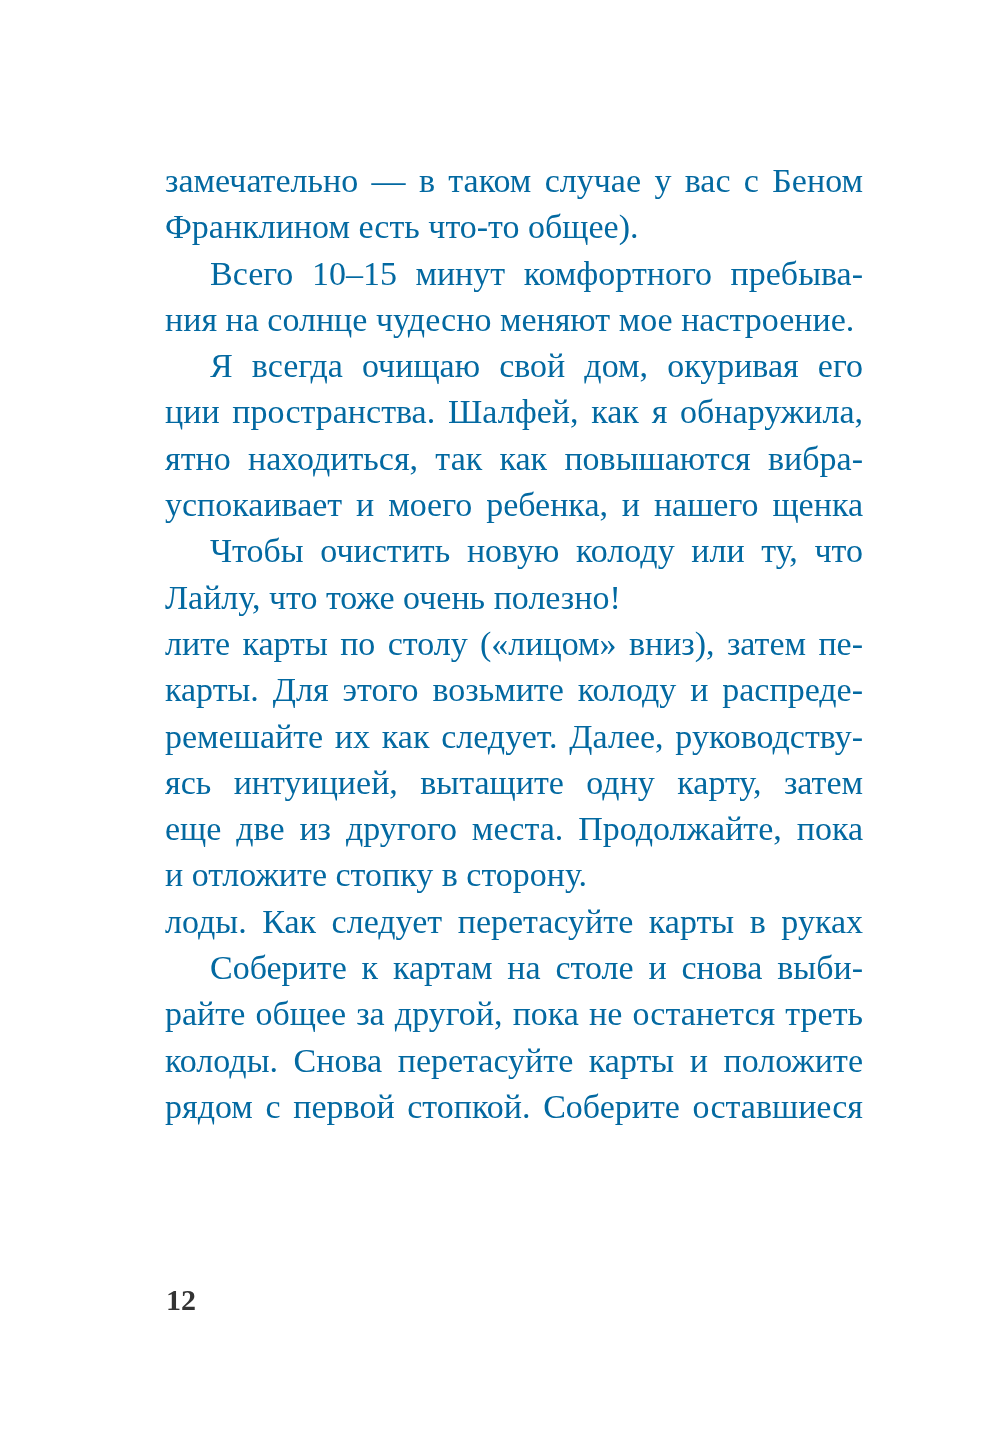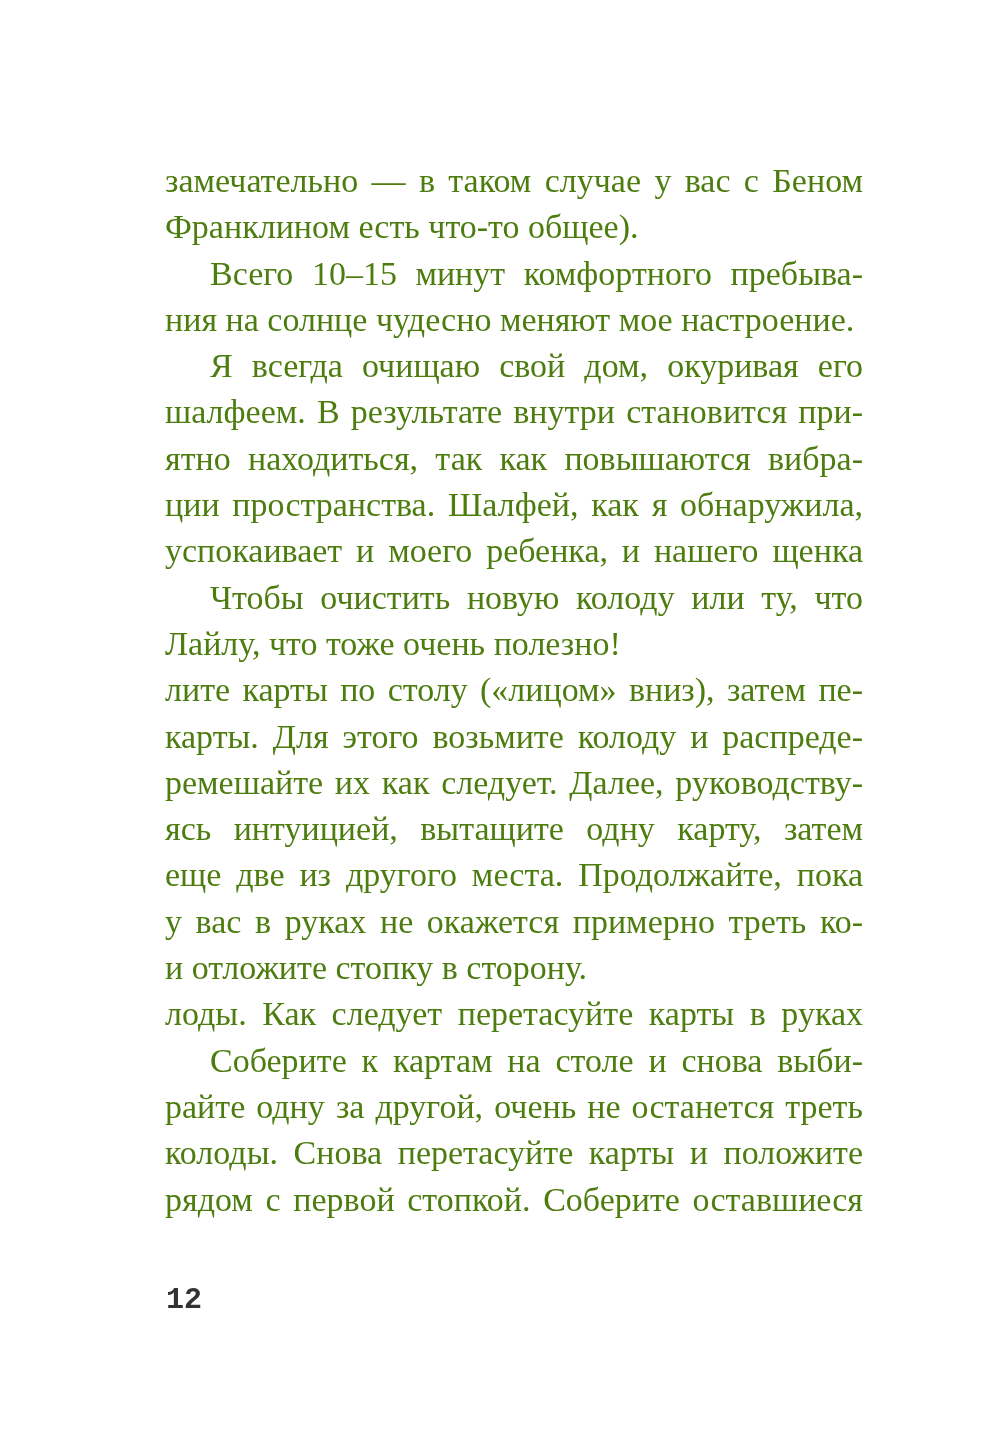--- a/index.html
+++ b/index.html
@@ -1,51 +1,49 @@
 <!DOCTYPE html>
 <html><head>
 <meta charset="utf-8">
 <style>
   html, body { margin:0; padding:0; background:#ffffff; }
   body { width:1000px; height:1451px; position:relative; overflow:hidden; }
   .page-text {
     position:absolute; left:165px; top:158px; width:698px;
     font-family:"Liberation Serif", "DejaVu Serif", serif;
-    font-size:34px; line-height:46.3px; color:#4d7c0f;
+    font-size:34px; line-height:46.3px; color:#0369a1;
   }
   .line { display:block; white-space:nowrap; text-align:justify; text-align-last:justify; height:46.3px; }
   .line.last { text-align-last:left; }
   .line.indent { padding-left:45px; }
   .page-number {
     position:absolute; left:166px; top:1283px;
-    font-family:Liberation Mono, monospace; font-weight:bold;
+    font-family:Liberation Serif, serif; font-weight:bold;
     font-size:30px; color:#333333;
   }
 </style>
 </head>
 <body>
 
 <div class="page-text" id="body-text">
     <span class="line">замечательно — в таком случае у вас с Беном</span>
     <span class="line last">Франклином есть что-то общее).</span>
     <span class="line indent">Всего 10–15 минут комфортного пребыва-</span>
     <span class="line last">ния на солнце чудесно меняют мое настроение.</span>
     <span class="line indent">Я всегда очищаю свой дом, окуривая его</span>
-    <span class="line">шалфеем. В результате внутри становится при-</span>
+    <span class="line">ции пространства. Шалфей, как я обнаружила,</span>
     <span class="line">ятно находиться, так как повышаются вибра-</span>
-    <span class="line">ции пространства. Шалфей, как я обнаружила,</span>
     <span class="line">успокаивает и моего ребенка, и нашего щенка</span>
     <span class="line indent">Чтобы очистить новую колоду или ту, что</span>
     <span class="line last">Лайлу, что тоже очень полезно!</span>
     <span class="line">лите карты по столу («лицом» вниз), затем пе-</span>
     <span class="line">карты. Для этого возьмите колоду и распреде-</span>
     <span class="line">ремешайте их как следует. Далее, руководству-</span>
     <span class="line">ясь интуицией, вытащите одну карту, затем</span>
     <span class="line">еще две из другого места. Продолжайте, пока</span>
-    <span class="line">у вас в руках не окажется примерно треть ко-</span>
     <span class="line last">и отложите стопку в сторону.</span>
     <span class="line">лоды. Как следует перетасуйте карты в руках</span>
     <span class="line indent">Соберите к картам на столе и снова выби-</span>
-    <span class="line">райте одну за другой, очень не останется треть</span>
+    <span class="line">райте общее за другой, пока не останется треть</span>
     <span class="line">колоды. Снова перетасуйте карты и положите</span>
     <span class="line">рядом с первой стопкой. Соберите оставшиеся</span>
   </div>
 <div class="page-number">12</div>
 
 </body></html>

